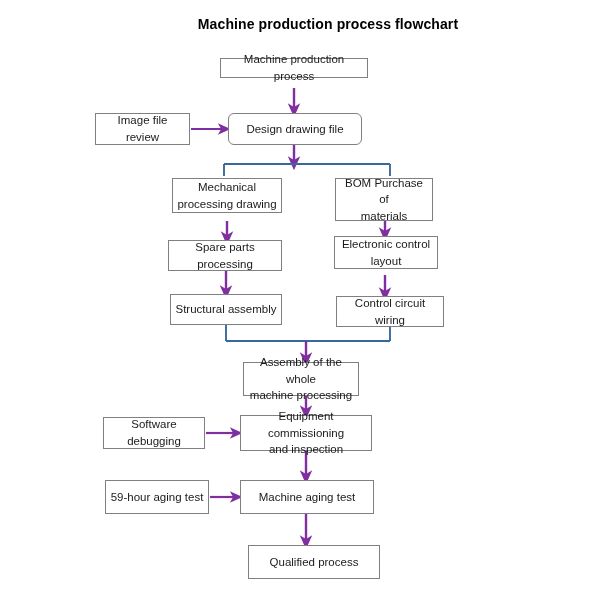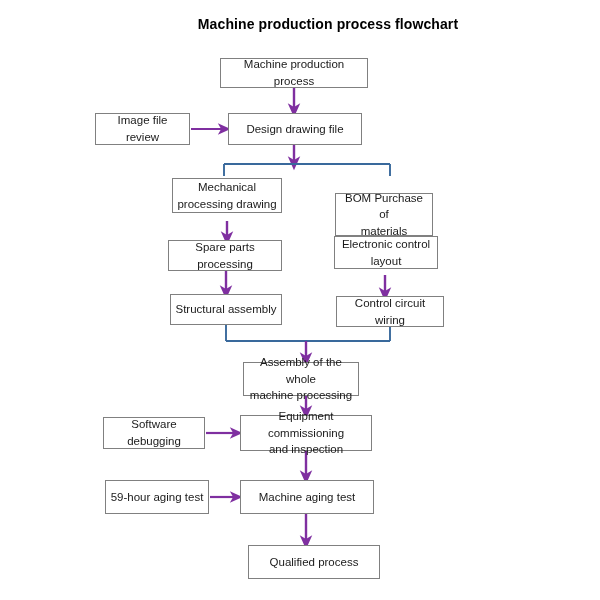--- a/index.html
+++ b/index.html
@@ -82,38 +82,38 @@
 
     <line x1="206" y1="433" x2="236" y2="433" stroke="#7F2FA0" stroke-width="2.2" marker-end="url(#ah)"></line>
 
     <line x1="306" y1="451" x2="306" y2="477" stroke="#7F2FA0" stroke-width="2.4" marker-end="url(#ah)"></line>
 
     <line x1="210" y1="497" x2="236" y2="497" stroke="#7F2FA0" stroke-width="2.2" marker-end="url(#ah)"></line>
 
     <line x1="306" y1="514" x2="306" y2="542" stroke="#7F2FA0" stroke-width="2.4" marker-end="url(#ah)"></line>
   </svg>
 
-  <div class="node" style="left:220px;top:58px;width:148px;height:30px;">
+  <div class="node" style="left:220px;top:58px;width:148px;height:20px;">
     <span>Machine production process</span>
   </div>
 
   <div class="node" style="left:95px;top:113px;width:95px;height:32px;">
     <span>Image file review</span>
   </div>
 
-  <div class="node" style="left:228px;top:113px;width:134px;height:32px;">
+  <div class="node" style="left:228px;top:113px;width:134px;height:32px;border-radius:6px;">
     <span>Design drawing file</span>
   </div>
 
   <div class="node" style="left:172px;top:178px;width:110px;height:35px;flex-direction:column;">
     <span>Mechanical</span>
     <span>processing drawing</span>
   </div>
 
-  <div class="node" style="left:335px;top:193px;width:98px;height:43px;flex-direction:column;">
+  <div class="node" style="left:335px;top:178px;width:98px;height:43px;flex-direction:column;">
     <span>BOM Purchase of</span>
     <span>materials</span>
   </div>
 
   <div class="node" style="left:168px;top:240px;width:114px;height:31px;">
     <span>Spare parts processing</span>
   </div>
 
   <div class="node" style="left:334px;top:236px;width:104px;height:33px;flex-direction:column;">
     <span>Electronic control</span>

